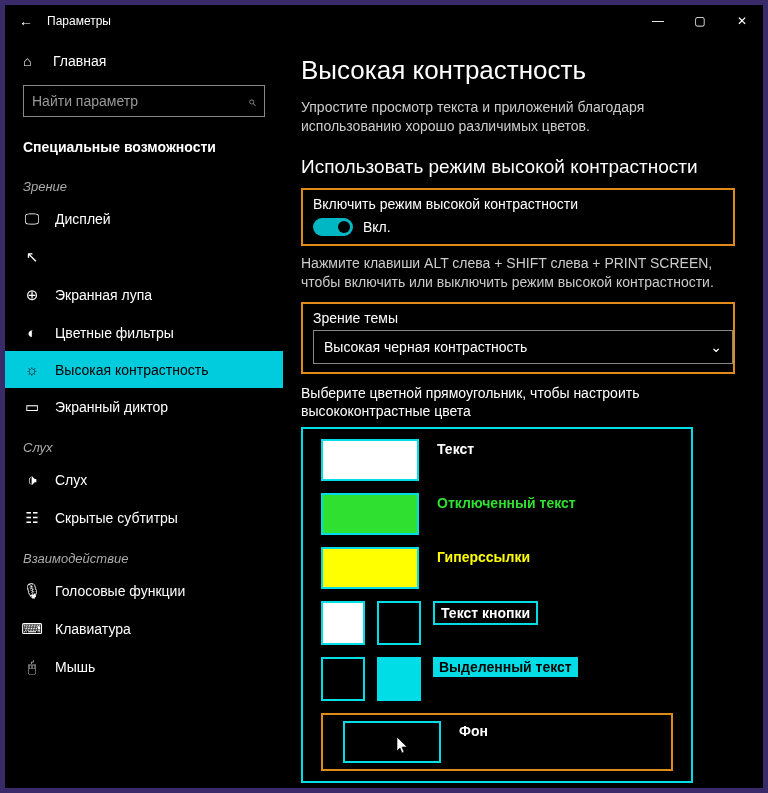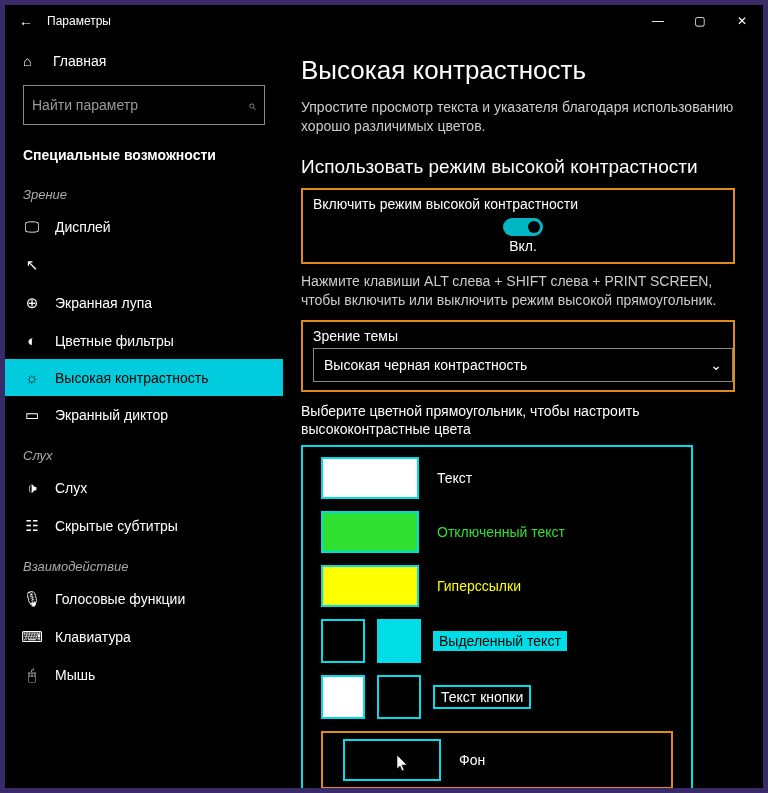--- a/index.html
+++ b/index.html
@@ -8,43 +8,43 @@
   .titlebar { height: 32px; display: flex; align-items: center; color: #fff; font-size: 12px; }
   .titlebar .back { width: 42px; text-align: center; font-size: 14px; }
   .titlebar .title { flex: 1; }
   .titlebar .ctrls { display: flex; }
   .titlebar .ctrls div { width: 42px; height: 32px; display: flex; align-items: center; justify-content: center; font-size: 12px; }
   .body { display: flex; flex: 1; overflow: hidden; }
   .sidebar { width: 278px; padding: 8px 0 0 0; color: #fff; overflow-y: auto; }
   .home { display: flex; align-items: center; gap: 14px; padding: 8px 18px; font-size: 14px; }
   .home .icon { width: 16px; }
   .search-wrap { padding: 8px 18px 14px 18px; }
-  .search { border: 1px solid #888; height: 40px; display: flex; align-items: center; padding: 0 8px; color: #999; font-size: 14px; justify-content: space-between; }
+  .search { border: 1px solid #888; height: 32px; display: flex; align-items: center; padding: 0 8px; color: #999; font-size: 14px; justify-content: space-between; }
   .section-title { padding: 8px 18px 10px 18px; font-size: 14px; font-weight: 600; }
   .group-label { padding: 14px 18px 6px 18px; font-size: 13px; color: #aaa; font-style: italic; }
   .nav-item { display: flex; align-items: center; gap: 14px; padding: 10px 18px; font-size: 14px; cursor: pointer; }
   .nav-item .icon { width: 18px; display: flex; align-items: center; justify-content: center; font-size: 15px; }
   .nav-item.active { background: #00ccdd; color: #000; }
   .nav-item.active .icon { color: #000; }
   .content { flex: 1; padding: 18px 28px 0 18px; color: #fff; overflow-y: auto; }
   .content h1 { font-size: 26px; font-weight: 400; margin-bottom: 12px; }
   .content .desc { font-size: 14px; color: #ccc; margin-bottom: 20px; line-height: 1.35; }
   .content h2 { font-size: 19px; font-weight: 400; margin-bottom: 10px; }
   .highlight-box { border: 2px solid #e08a1a; padding: 6px 0 8px 10px; margin-bottom: 8px; }
   .toggle-label { font-size: 14px; margin-bottom: 6px; }
-  .toggle-row { display: flex; align-items: center; gap: 2px; flex-direction: column; }
+  .toggle-row { display: flex; align-items: center; gap: 10px; }
   .toggle { width: 40px; height: 18px; border-radius: 10px; background: #00b7c3; position: relative; }
   .toggle .knob { width: 12px; height: 12px; background: #000; border-radius: 50%; position: absolute; right: 3px; top: 3px; }
   .toggle-state { font-size: 14px; }
   .hint { font-size: 14px; color: #ccc; margin: 8px 0 10px 0; line-height: 1.35; }
   .theme-label { font-size: 14px; margin-bottom: 4px; }
   .select { border: 1px solid #888; height: 34px; padding: 0 10px; display: flex; align-items: center; justify-content: space-between; font-size: 14px; }
   .swatch-instr { font-size: 14px; margin: 10px 0 6px 0; line-height: 1.35; }
   .swatch-area { border: 2px solid #00dde6; padding: 10px 18px 10px 18px; width: 392px; }
-  .swatch-row { display: flex; align-items: center; gap: 12px; margin-bottom: 12px; }
+  .swatch-row { display: flex; align-items: flex-start; gap: 12px; margin-bottom: 12px; font-weight: bold; }
   .swatch { width: 98px; height: 42px; border: 2px solid #00dde6; }
   .swatch.small { width: 44px; height: 44px; }
   .swatch-row.dual .swatch { width: 44px; height: 44px; }
   .swatch-label { font-size: 14px; padding: 2px 6px; display: inline-block; }
   .swatch-label.boxed { border: 2px solid #00dde6; }
   .cursor { position: absolute; width: 12px; height: 18px; }
   .highlight-box.bg-row { padding: 6px 20px; margin-bottom: 0; }
   
   .sidebar::-webkit-scrollbar, .content::-webkit-scrollbar { width: 0; }
 </style>
@@ -128,35 +128,35 @@
       <div class="nav-item">
         <span class="icon">🖰</span>
         <span>Мышь</span>
       </div>
 
     </div>
 
     <div class="content">
 
       <h1>Высокая контрастность</h1>
-      <p class="desc">Упростите просмотр текста и указателя благодаря использованию хорошо различимых цветов.</p>
+      <p class="desc">Упростите просмотр текста и приложений благодаря использованию хорошо различимых цветов.</p>
 
       <h2>Использовать режим высокой контрастности</h2>
 
       <div class="highlight-box">
         <div class="toggle-label">Включить режим высокой контрастности</div>
         <div class="toggle-row">
           <div class="toggle">
             <div class="knob"></div>
           </div>
           <span class="toggle-state">Вкл.</span>
         </div>
       </div>
 
-      <p class="hint">Нажмите клавиши ALT слева + SHIFT слева + PRINT SCREEN, чтобы включить или выключить режим высокой прямоугольник.</p>
+      <p class="hint">Нажмите клавиши ALT слева + SHIFT слева + PRINT SCREEN, чтобы включить или выключить режим высокой контрастности.</p>
 
       <div class="highlight-box">
         <div class="theme-label">Зрение темы</div>
         <div class="select">
           <span>Высокая черная контрастность</span>
           <span>⌄</span>
         </div>
       </div>
 
       <p class="swatch-instr">Выберите цветной прямоугольник, чтобы настроить высококонтрастные цвета</p>
@@ -172,29 +172,29 @@
           <div class="swatch" style="background:#30e030"></div>
           <span class="swatch-label" style="color:#30e030">Отключенный текст</span>
         </div>
 
         <div class="swatch-row">
           <div class="swatch" style="background:#ffff00"></div>
           <span class="swatch-label" style="color:#ffff00">Гиперссылки</span>
         </div>
 
         <div class="swatch-row dual">
+          <div class="swatch small" style="background:#ffffff"></div>
+          <div class="swatch small" style="background:#000000"></div>
+          <span class="swatch-label boxed" style="color:#ffffff">Текст кнопки</span>
+        </div>
+
+        <div class="swatch-row dual">
           <div class="swatch small" style="background:#000000"></div>
           <div class="swatch small" style="background:#00dde6"></div>
           <span class="swatch-label" style="color:#000000;background:#00dde6">Выделенный текст</span>
-        </div>
-
-        <div class="swatch-row dual">
-          <div class="swatch small" style="background:#ffffff"></div>
-          <div class="swatch small" style="background:#000000"></div>
-          <span class="swatch-label boxed" style="color:#ffffff">Текст кнопки</span>
         </div>
 
         <div class="highlight-box bg-row">
           <div class="swatch-row" style="margin-bottom:0">
             <div class="swatch" style="position:relative;position:relative;background:#000000">
               <svg class="cursor" style="left:52px;top:14px" viewBox="0 0 12 18">
                   <path d="M0 0 L0 14 L3 11 L5 16 L7 15 L5 10 L10 10 Z" fill="#fff" stroke="#000" stroke-width="0.6"></path>
                 </svg>
             </div>
             <span class="swatch-label" style="color:#ffffff">Фон</span>

